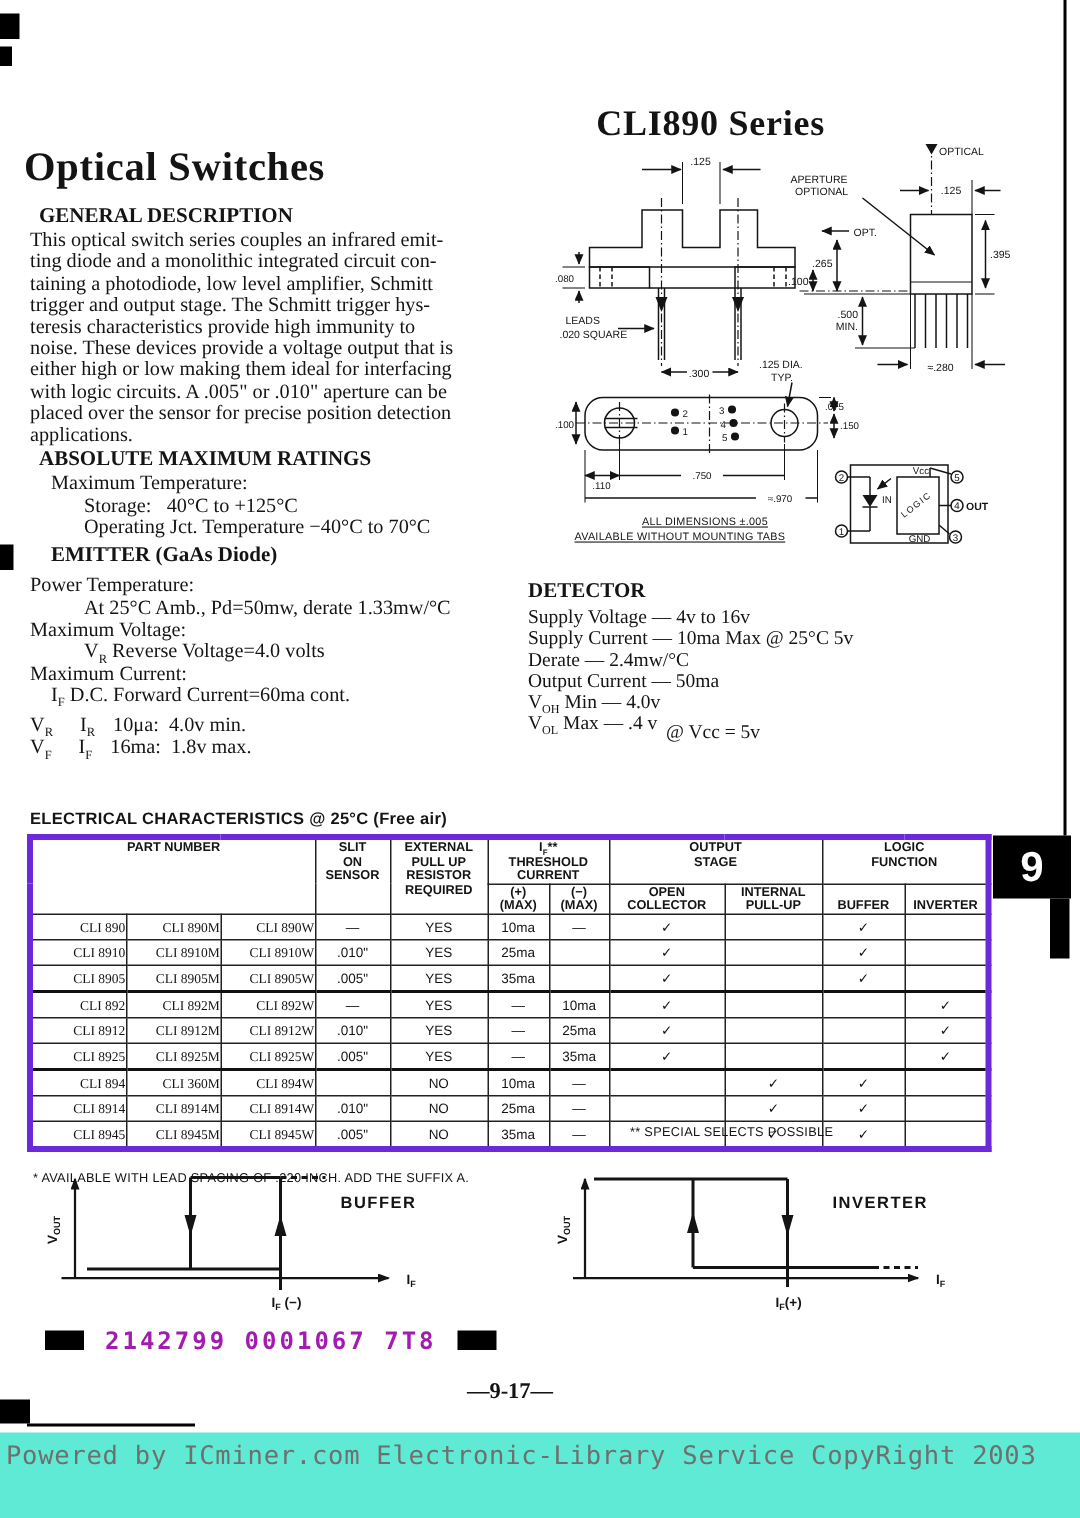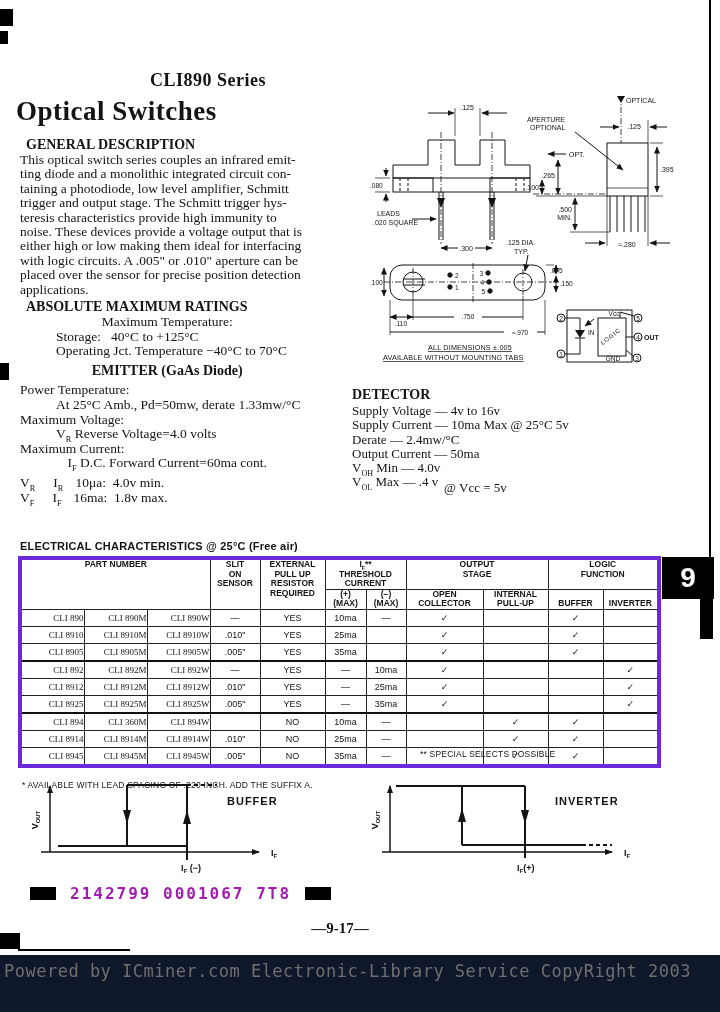--- a/index.html
+++ b/index.html
@@ -2,29 +2,29 @@
 <html><head>
 <meta charset="utf-8">
 <style>
   html,body{margin:0;padding:0;background:#fff;}
   #page{position:relative;width:720px;height:1012px;background:#fff;overflow:hidden;
         font-family:"Liberation Serif",serif;color:#141414;}
   .abs{position:absolute;}
   .pre{white-space:pre-line;}
   sub{font-size:0.62em;line-height:0;}
   
-  .doc-title{left:150px;top:70px;width:400px;text-align:left;font-size:18px;font-weight:bold;letter-spacing:.5px;}
+  .doc-title{left:150px;top:70px;width:400px;text-align:right;font-size:24px;font-weight:bold;letter-spacing:.5px;}
   .doc-subtitle{left:16px;top:96px;font-size:27px;font-weight:bold;letter-spacing:.5px;}
   .h-serif{font-size:14px;font-weight:bold;}
   .gen-head{left:26px;top:137px;}
   .para{left:20px;top:153px;width:348px;font-size:13.5px;line-height:14.4px;white-space:pre-line;}
   .amr-head{left:26px;top:299px;}
   .ratings{left:20px;top:315px;font-size:13.5px;line-height:14.6px;}
   .ratings div{white-space:pre;}
-  .ind1{padding-left:14px;text-align:center;}
+  .ind1{padding-left:14px;}
   .ind2{padding-left:36px;}
   .mt{margin-top:5px;}
   .gap1{display:inline-block;width:18px;}
   .gap2{display:inline-block;width:12px;}
   .detector{left:352px;top:388px;width:340px;font-size:13px;line-height:14.2px;}
   .detector .dh{font-size:14px;font-weight:bold;margin-bottom:2px;}
   .vccnote{position:absolute;left:92px;top:93px;font-size:13px;}
   
   .elec-head{left:20px;top:540px;font-family:"Liberation Sans",sans-serif;font-weight:bold;font-size:11px;letter-spacing:.2px;}
   .tblwrap{left:18px;top:556px;}
@@ -46,21 +46,21 @@
   .gtitle{font-weight:bold;font-size:11px;letter-spacing:1px;}
   .axlab{font-size:9px;font-weight:bold;}
   .dim{font-size:7px;}
   .dim2{font-size:6.5px;}
   .note{font-size:7.2px;text-decoration:underline;letter-spacing:.2px;}
   
   .barcode{left:30px;top:884px;display:flex;align-items:center;gap:14px;}
   .bar-block{width:26px;height:13px;background:#000;}
   .bar-text{font-family:"DejaVu Sans Mono",monospace;font-weight:bold;font-size:16px;letter-spacing:2px;color:#a21caf;}
   .pagenum{left:270px;top:920px;width:140px;text-align:center;font-size:15px;font-weight:bold;}
-  .footer-band{left:0;top:955px;width:720px;height:57px;background:#0f172a;}
+  .footer-band{left:0;top:955px;width:720px;height:57px;background:#5eead4;}
   .footer-text{margin:6px 0 0 4px;font-family:"DejaVu Sans Mono",monospace;font-size:17px;color:#6f6f6f;letter-spacing:.5px;}
   
   .ink{background:#000;}
   .tab9{left:662px;top:557px;width:52px;height:42px;background:#000;color:#fff;text-align:center;
         font-family:"Liberation Sans",sans-serif;font-weight:bold;font-size:28px;line-height:42px;}
 </style>
 </head>
 <body>
 
 <div id="page">

